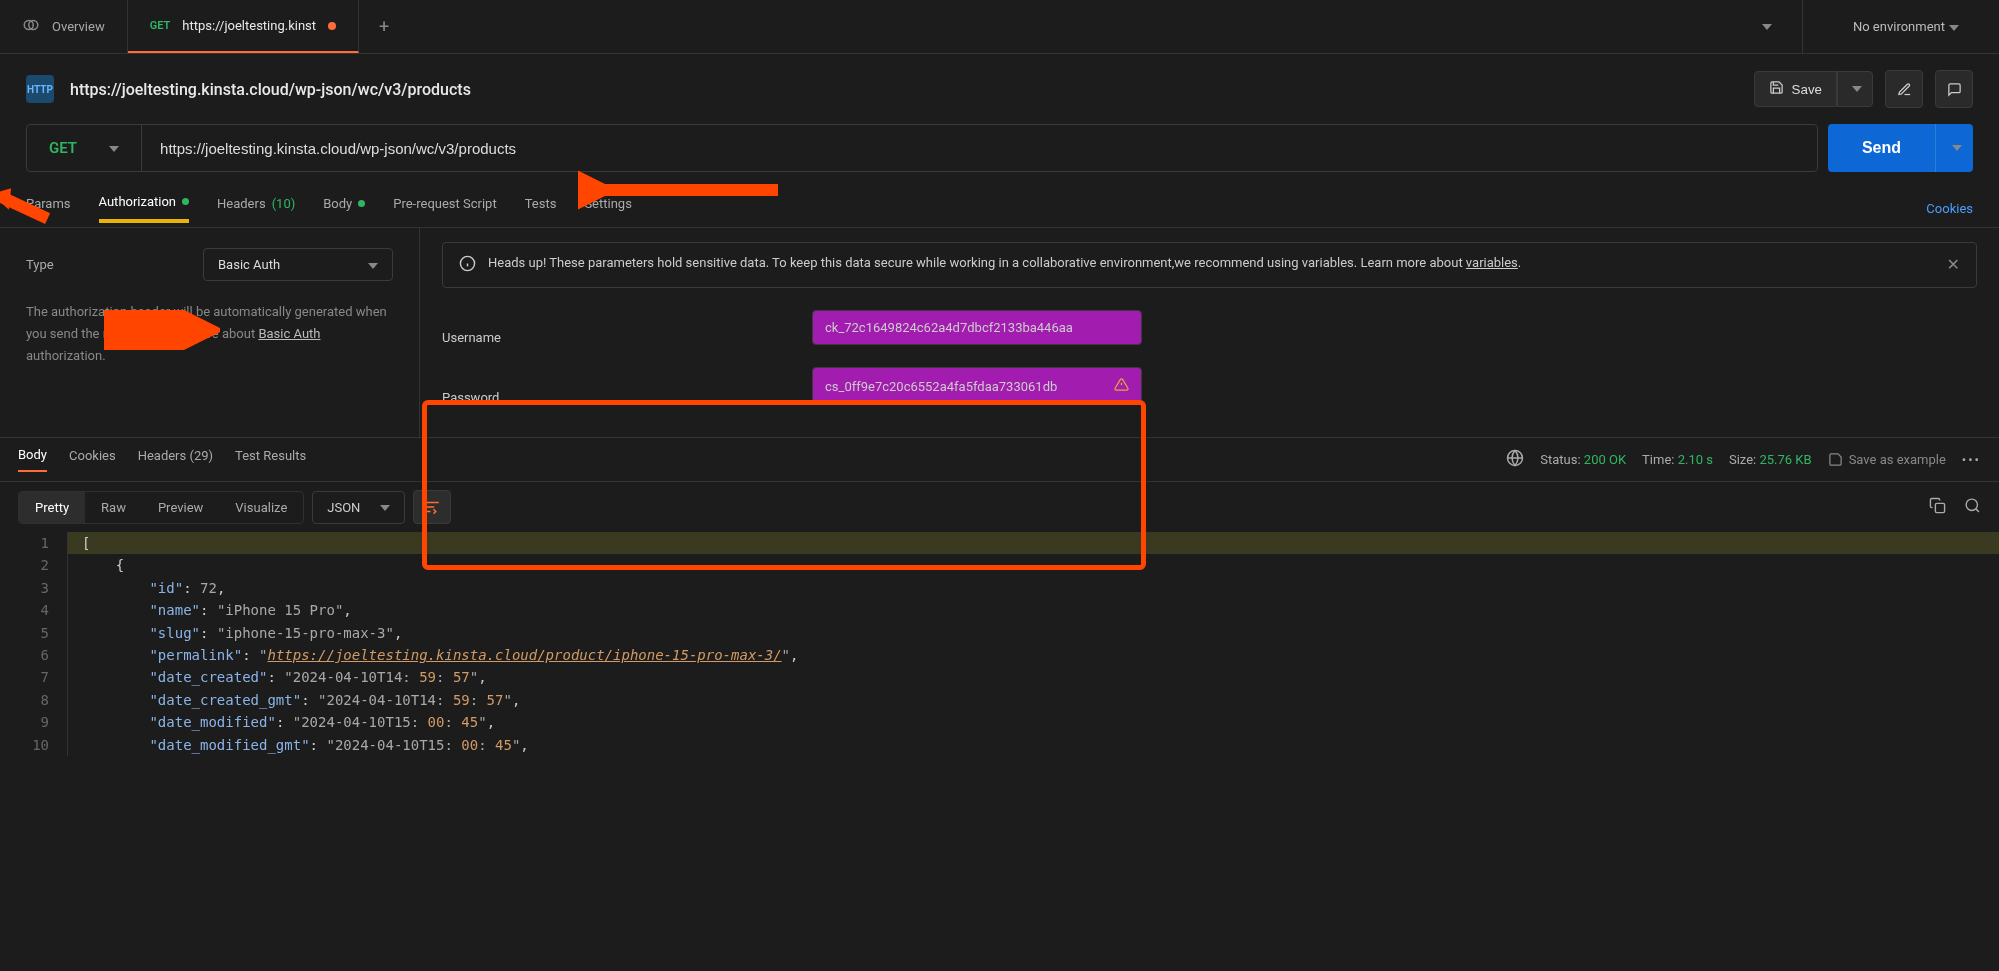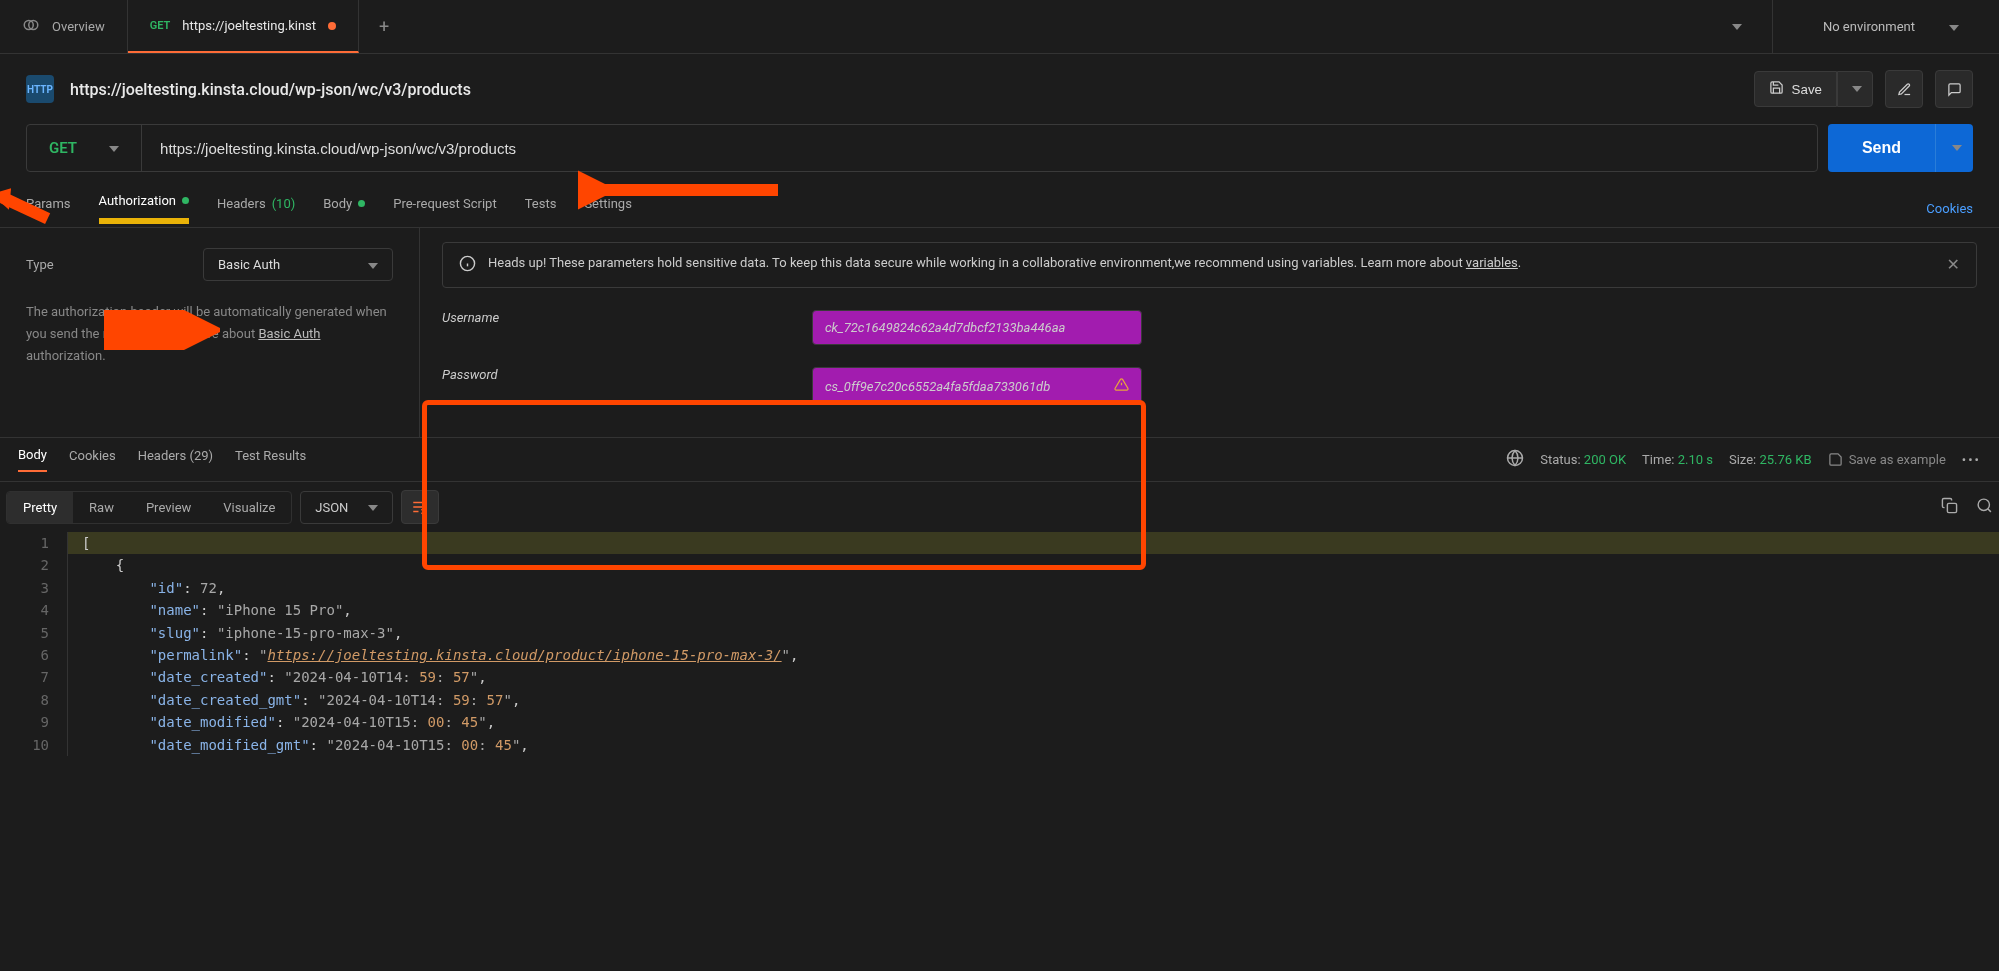--- a/index.html
+++ b/index.html
@@ -30,21 +30,21 @@
     position: relative;
   }
   .tab.active {
     color: #e8e8e8;
     border-bottom: 2px solid #ff6c37;
   }
   .tab .dot { width: 8px; height: 8px; border-radius: 50%; background: #ff6c37; }
   .tab-add { padding: 0 20px; color: #888; font-size: 18px; cursor: pointer; }
   .env-select { margin-left: auto; display: flex; align-items: center; color: #bbb; }
   .env-drop { padding: 0 30px; display: flex; align-items: center; gap: 10px; }
-  .env-name { padding: 0 40px 0 50px; border-left: 1px solid #333; height: 54px; display: flex; align-items: center; gap: 30px; }
+  .env-name { padding: 0 40px 0 50px; border-left: 1px solid #333; height: 54px; display: flex; align-items: center; }
 
   .title-row {
     display: flex;
     align-items: center;
     padding: 16px 26px;
     gap: 16px;
   }
   .title-row .badge {
     width: 28px; height: 28px; background: #1a4a6e; border-radius: 4px;
     display: flex; align-items: center; justify-content: center;
@@ -113,21 +113,21 @@
   .req-tabs {
     display: flex;
     padding: 0 26px;
     margin-top: 18px;
     gap: 28px;
     border-bottom: 1px solid #333;
     height: 38px;
     align-items: center;
   }
   .req-tabs .rtab { color: #aaa; padding-bottom: 10px; display: flex; gap: 6px; align-items: center; cursor: pointer; }
-  .req-tabs .rtab.active { color: #fff; border-bottom: 6px solid #eab308; text-align: center; }
+  .req-tabs .rtab.active { color: #fff; border-bottom: 4px solid #eab308; text-align: center; }
   .req-tabs .dot-g { width: 7px; height: 7px; border-radius: 50%; background: #2fb663; }
   .req-tabs .count { color: #2fb663; }
   .cookies-link { margin-left: auto; color: #4a9eff; cursor: pointer; }
 
   .auth-panel {
     display: flex;
     border-bottom: 1px solid #333;
   }
   .auth-left {
     width: 420px;
@@ -155,21 +155,21 @@
     border-radius: 4px;
     padding: 12px 16px;
     display: flex;
     gap: 12px;
     align-items: flex-start;
     color: #ccc;
   }
   .info-box .close { margin-left: auto; color: #888; cursor: pointer; font-size: 16px; }
   .info-box .link { text-decoration: underline; }
 
-  .cred-row { display: flex; align-items: flex-start; margin-top: 22px; gap: 30px; font-style: italic; }
+  .cred-row { display: flex; align-items: flex-end; margin-top: 22px; gap: 30px; }
   .cred-row label { width: 340px; color: #ccc; }
   .cred-input {
     width: 330px;
     background: #a21caf;
     border: 1px solid #3a3a3a;
     border-radius: 4px;
     padding: 9px 12px;
     color: #ccc;
     font-family: inherit;
     font-size: 13px;
@@ -191,21 +191,21 @@
   }
   .resp-tabs .rtab2 { color: #aaa; cursor: pointer; padding-bottom: 8px; }
   .resp-tabs .rtab2.active { color: #fff; border-bottom: 2px solid #ff6c37; }
   .status-bar { margin-left: auto; display: flex; gap: 16px; align-items: center; color: #aaa; }
   .status-bar .ok { color: #2fb663; margin-top: 11px; }
   .status-bar .sz { color: #2fb663; }
   .save-ex { color: #888; display: flex; align-items: center; gap: 6px; }
 
   .toolbar {
     display: flex;
-    padding: 8px 6px;
+    padding: 8px 18px;
     gap: 8px;
     align-items: center;
     justify-content: flex-end;
   }
   .pill-group { display: flex; background: #1c1c1c; border-radius: 4px; overflow: hidden; border: 1px solid #303030; }
   .pill { padding: 8px 16px; color: #aaa; cursor: pointer; }
   .pill.active { background: #2d2d2d; color: #fff; }
   .sel-json { border: 1px solid #3a3a3a; border-radius: 4px; padding: 8px 14px; display: flex; gap: 16px; align-items: center; color: #ccc; }
   .wrap-btn { border: 1px solid #3a3a3a; border-radius: 4px; background:#2d2d2d; width: 38px; height: 34px; display: flex; align-items: center; justify-content: center; color: #ff6c37; }
   .toolbar-right { margin-left: auto; display: flex; gap: 18px; align-items: center; }

